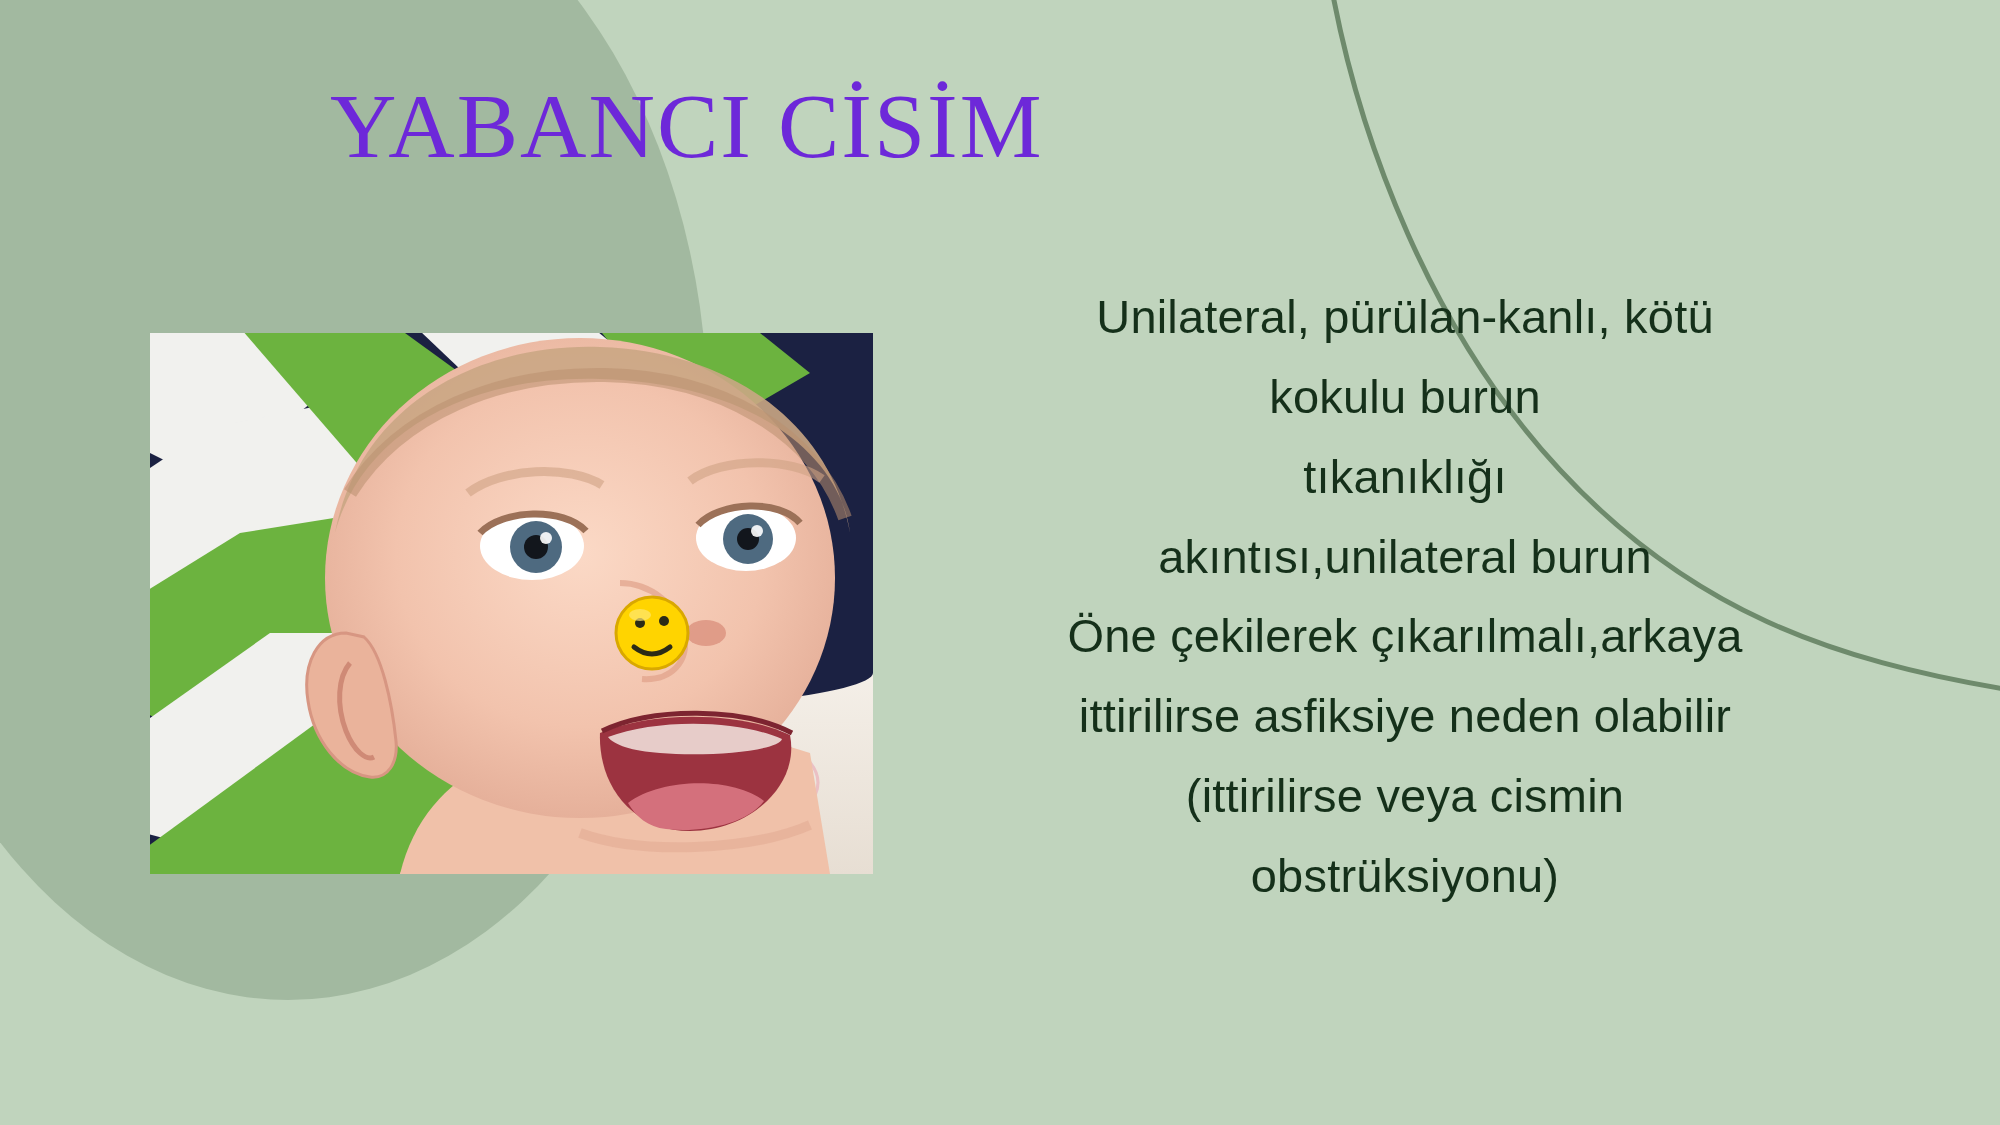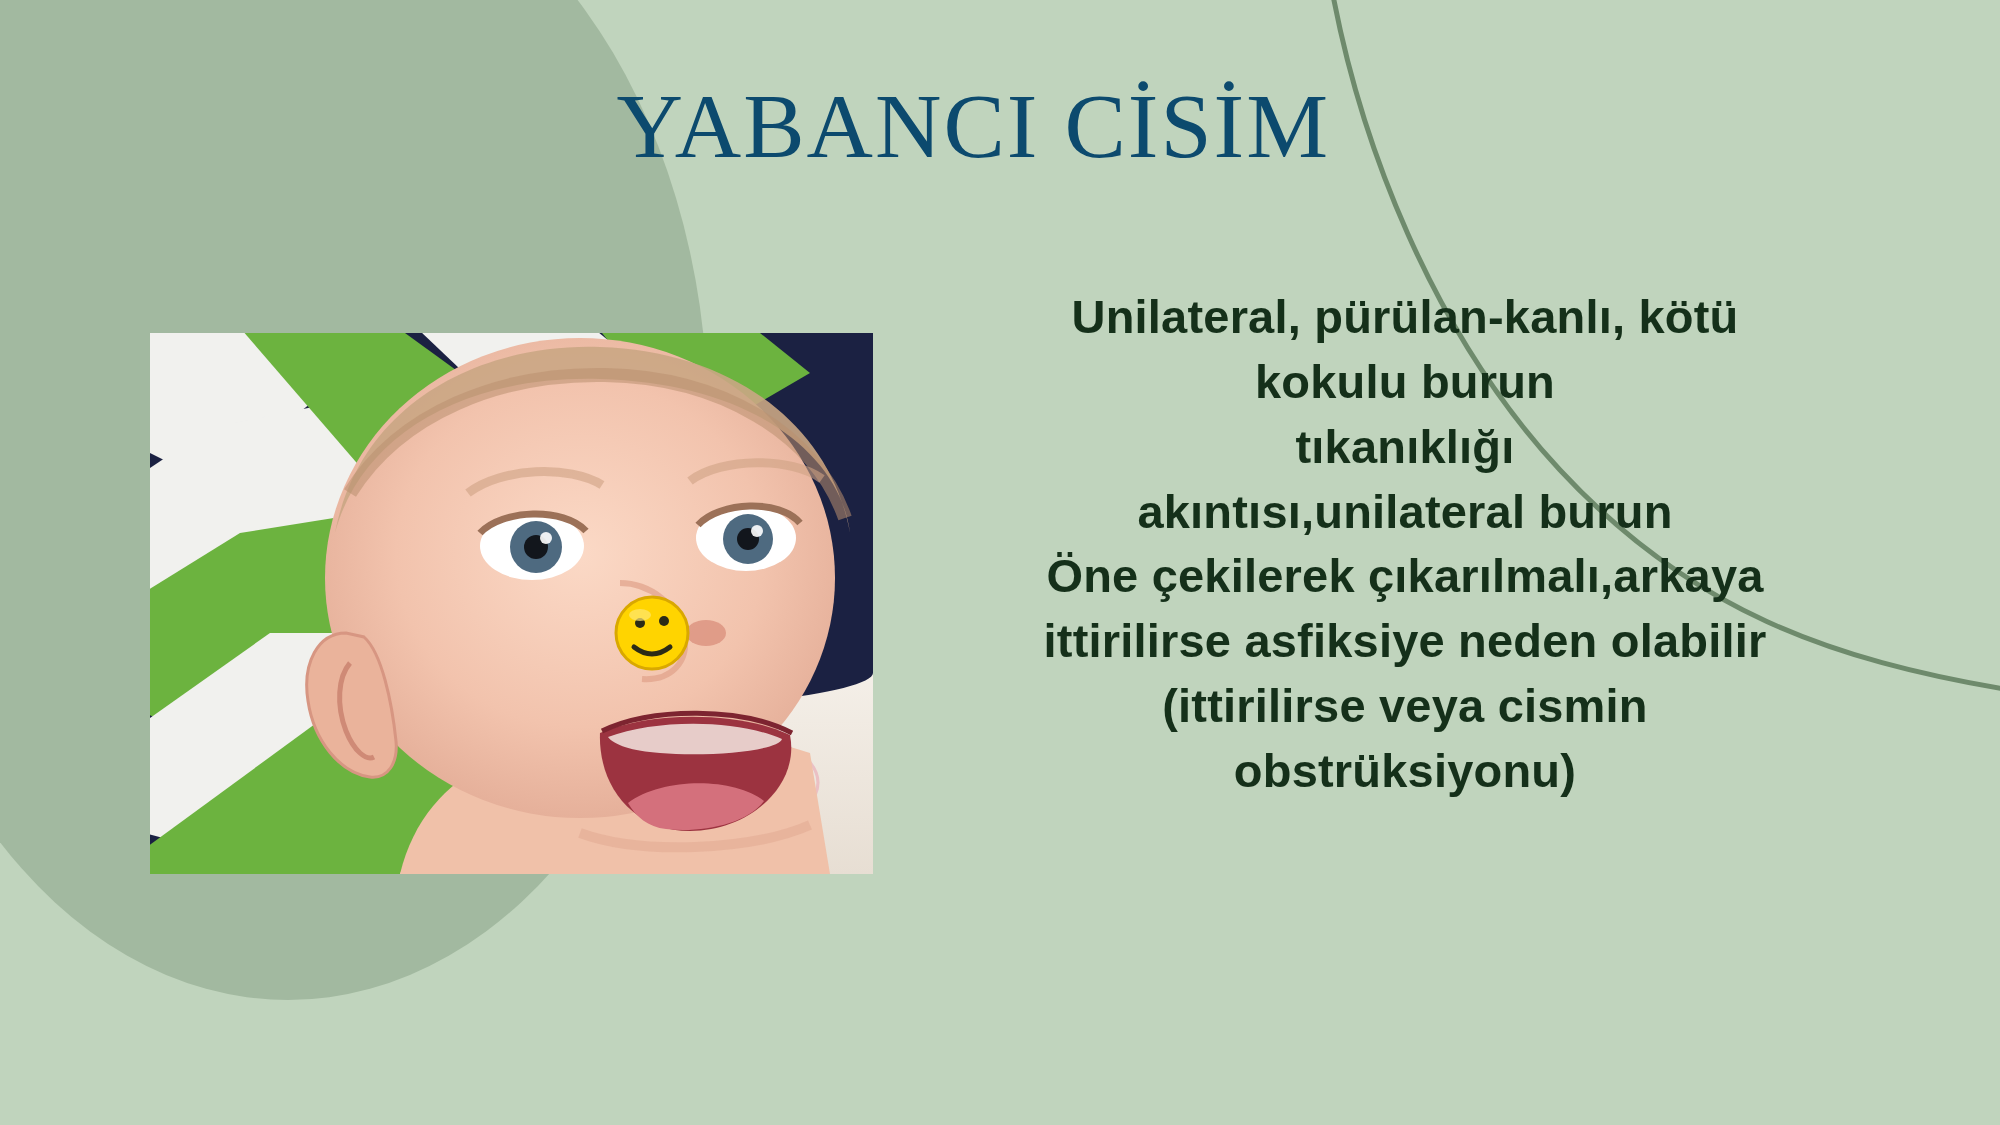--- a/index.html
+++ b/index.html
@@ -35,26 +35,26 @@
     height: 1125px;
     pointer-events: none;
   }
 
   
   .title {
     position: absolute;
     left: 330px;
     top: 78px;
     width: 1000px;
-    text-align: right;
+    text-align: left;
     font-family: "Liberation Serif", "DejaVu Serif", serif;
     font-size: 92px;
     line-height: 1.05;
     letter-spacing: 2px;
-    color: #0c4a6e;
+    color: #6d28d9;
     font-weight: 400;
     white-space: nowrap;
   }
 
   
   .photo-frame {
     position: absolute;
     left: 150px;
     top: 333px;
     width: 723px;
@@ -67,25 +67,25 @@
   
   .body-copy {
     position: absolute;
     left: 985px;
     top: 285px;
     width: 840px;
     text-align: center;
     color: #15301a;
     font-size: 47px;
     line-height: 1.38;
-    font-weight: 700;
+    font-weight: 400;
     letter-spacing: 0.2px;
   }
   .body-copy p { margin: 0; }
-  .body-copy p + p { margin-top: 0px; }
+  .body-copy p + p { margin-top: 15px; }
 </style>
 </head>
 <body>
 
 <div class="slide">
 
   <div class="blob-topleft"></div>
 
   <svg class="curve-svg" viewBox="0 0 2000 1125" xmlns="http://www.w3.org/2000/svg">
     <path d="M 1332 -10 C 1360 140 1430 330 1560 470 C 1690 610 1830 660 2010 690" fill="none" stroke="#6e8a6c" stroke-width="5" stroke-linecap="round"></path>

